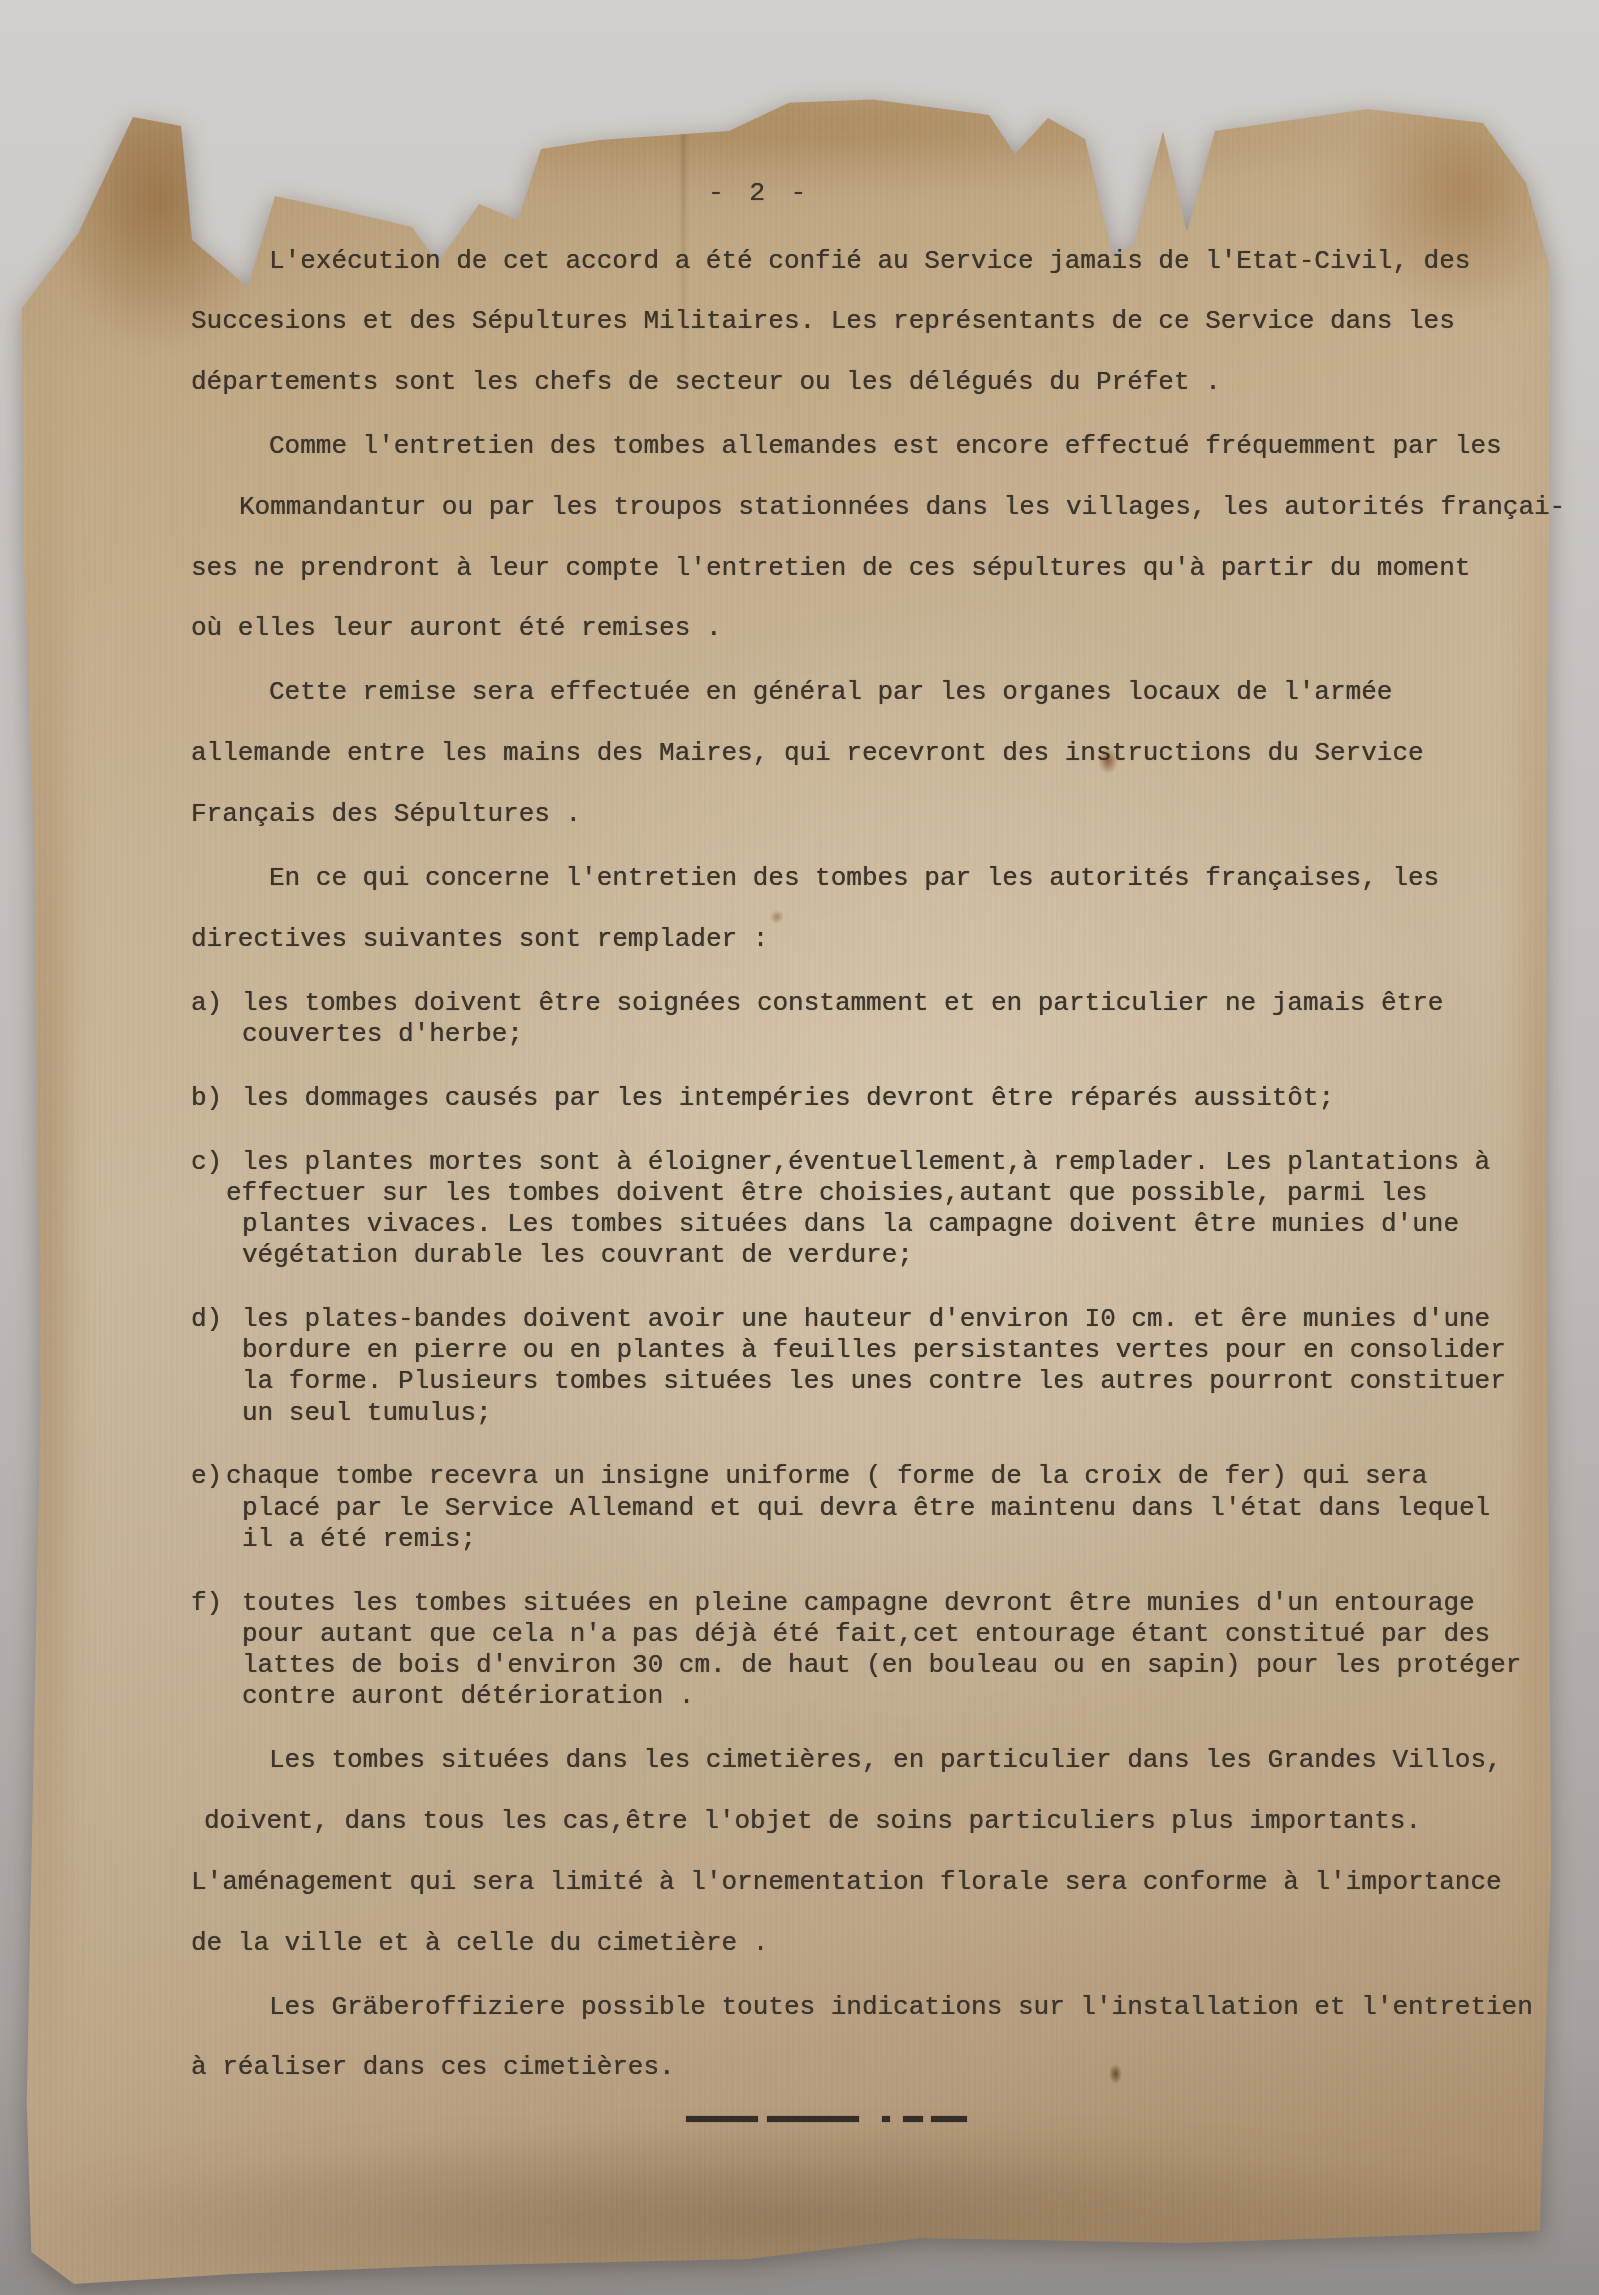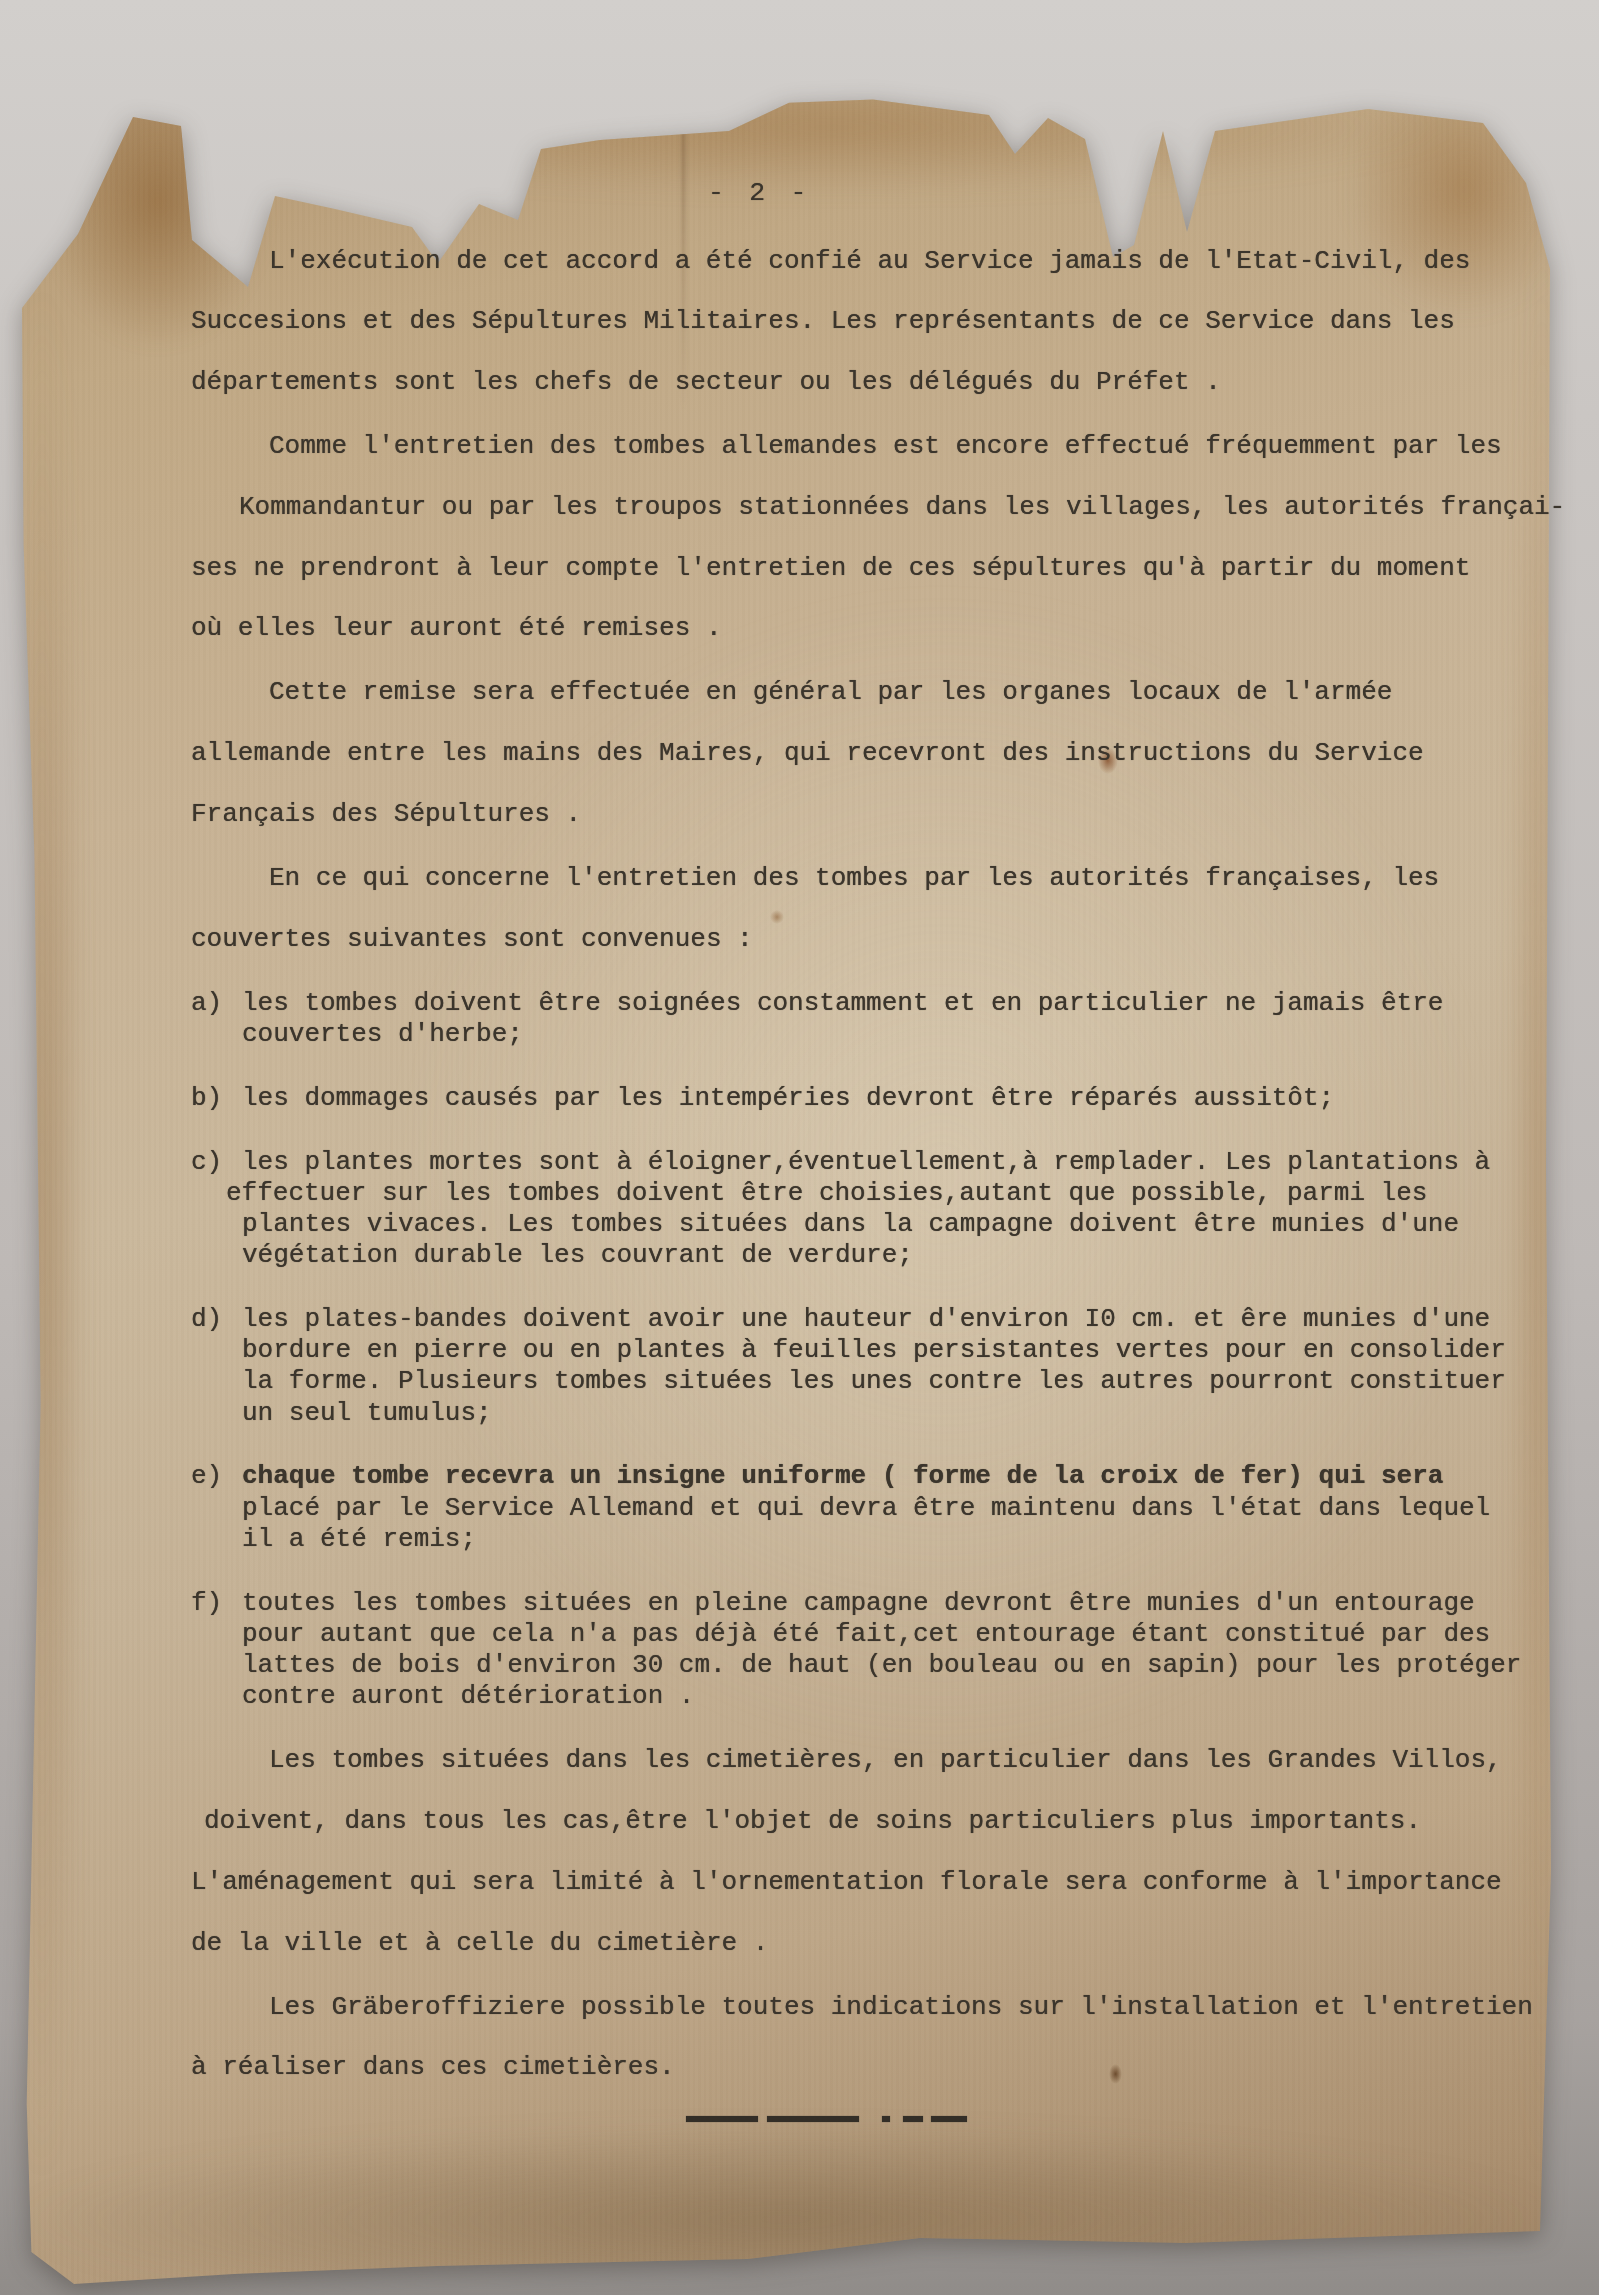--- a/index.html
+++ b/index.html
@@ -68,38 +68,38 @@
       <div class="tline" style="left: 191px; top: 306px;">Succesions et des Sépultures Militaires. Les représentants de ce Service dans les</div>
       <div class="tline" style="left: 191px; top: 367px;">départements sont les chefs de secteur ou les délégués du Préfet .</div>
       <div class="tline indent" style="left: 191px; top: 431px;">Comme l'entretien des tombes allemandes est encore effectué fréquemment par les</div>
       <div class="tline" style="left: 191px; top: 492px; margin-left: 48px;">Kommandantur ou par les troupos stationnées dans les villages, les autorités françai-</div>
       <div class="tline" style="left: 191px; top: 553px;">ses ne prendront à leur compte l'entretien de ces sépultures qu'à partir du moment</div>
       <div class="tline" style="left: 191px; top: 613px;">où elles leur auront été remises .</div>
       <div class="tline indent" style="left: 191px; top: 677px;">Cette remise sera effectuée en général par les organes locaux de l'armée</div>
       <div class="tline" style="left: 191px; top: 738px;">allemande entre les mains des Maires, qui recevront des instructions du Service</div>
       <div class="tline" style="left: 191px; top: 799px;">Français des Sépultures .</div>
       <div class="tline indent" style="left: 191px; top: 863px;">En ce qui concerne l'entretien des tombes par les autorités françaises, les</div>
-      <div class="tline" style="left: 191px; top: 924px;">couvertes suivantes sont convenues :</div>
+      <div class="tline" style="left: 191px; top: 924px;">directives suivantes sont remplader :</div>
       <div class="tline" style="left: 191px; top: 988px;">a)</div>
       <div class="tline" style="left: 242px; top: 988px;">les tombes doivent être soignées constamment et en particulier ne jamais être</div>
       <div class="tline" style="left: 242px; top: 1019px;">couvertes d'herbe;</div>
       <div class="tline" style="left: 191px; top: 1083px;">b)</div>
       <div class="tline" style="left: 242px; top: 1083px;">les dommages causés par les intempéries devront être réparés aussitôt;</div>
       <div class="tline" style="left: 191px; top: 1147px;">c)</div>
       <div class="tline" style="left: 242px; top: 1147px;">les plantes mortes sont à éloigner,éventuellement,à remplader. Les plantations à</div>
       <div class="tline" style="left: 226px; top: 1178px;">effectuer sur les tombes doivent être choisies,autant que possible, parmi les</div>
       <div class="tline" style="left: 242px; top: 1209px;">plantes vivaces. Les tombes situées dans la campagne doivent être munies d'une</div>
       <div class="tline" style="left: 242px; top: 1240px;">végétation durable les couvrant de verdure;</div>
       <div class="tline" style="left: 191px; top: 1304px;">d)</div>
       <div class="tline" style="left: 242px; top: 1304px;">les plates-bandes doivent avoir une hauteur d'environ I0 cm. et êre munies d'une</div>
       <div class="tline" style="left: 242px; top: 1335px;">bordure en pierre ou en plantes à feuilles persistantes vertes pour en consolider</div>
       <div class="tline" style="left: 242px; top: 1366px;">la forme. Plusieurs tombes situées les unes contre les autres pourront constituer</div>
       <div class="tline" style="left: 242px; top: 1398px;">un seul tumulus;</div>
       <div class="tline" style="left: 191px; top: 1461px;">e)</div>
-      <div class="tline" style="left: 242px; top: 1461px; font-weight: bold;">chaque tombe recevra un insigne uniforme ( forme de la croix de fer) qui sera</div>
+      <div class="tline" style="left: 226px; top: 1461px;">chaque tombe recevra un insigne uniforme ( forme de la croix de fer) qui sera</div>
       <div class="tline" style="left: 242px; top: 1493px;">placé par le Service Allemand et qui devra être maintenu dans l'état dans lequel</div>
       <div class="tline" style="left: 242px; top: 1524px;">il a été remis;</div>
       <div class="tline" style="left: 191px; top: 1588px;">f)</div>
       <div class="tline" style="left: 242px; top: 1588px;">toutes les tombes situées en pleine campagne devront être munies d'un entourage</div>
       <div class="tline" style="left: 242px; top: 1619px;">pour autant que cela n'a pas déjà été fait,cet entourage étant constitué par des</div>
       <div class="tline" style="left: 242px; top: 1650px;">lattes de bois d'environ 30 cm. de haut (en bouleau ou en sapin) pour les protéger</div>
       <div class="tline" style="left: 242px; top: 1681px;">contre auront détérioration .</div>
       <div class="tline indent" style="left: 191px; top: 1745px;">Les tombes situées dans les cimetières, en particulier dans les Grandes Villos,</div>
       <div class="tline" style="left: 191px; top: 1806px; margin-left: 13px;">doivent, dans tous les cas,être l'objet de soins particuliers plus importants.</div>
       <div class="tline" style="left: 191px; top: 1867px;">L'aménagement qui sera limité à l'ornementation florale sera conforme à l'importance</div>

